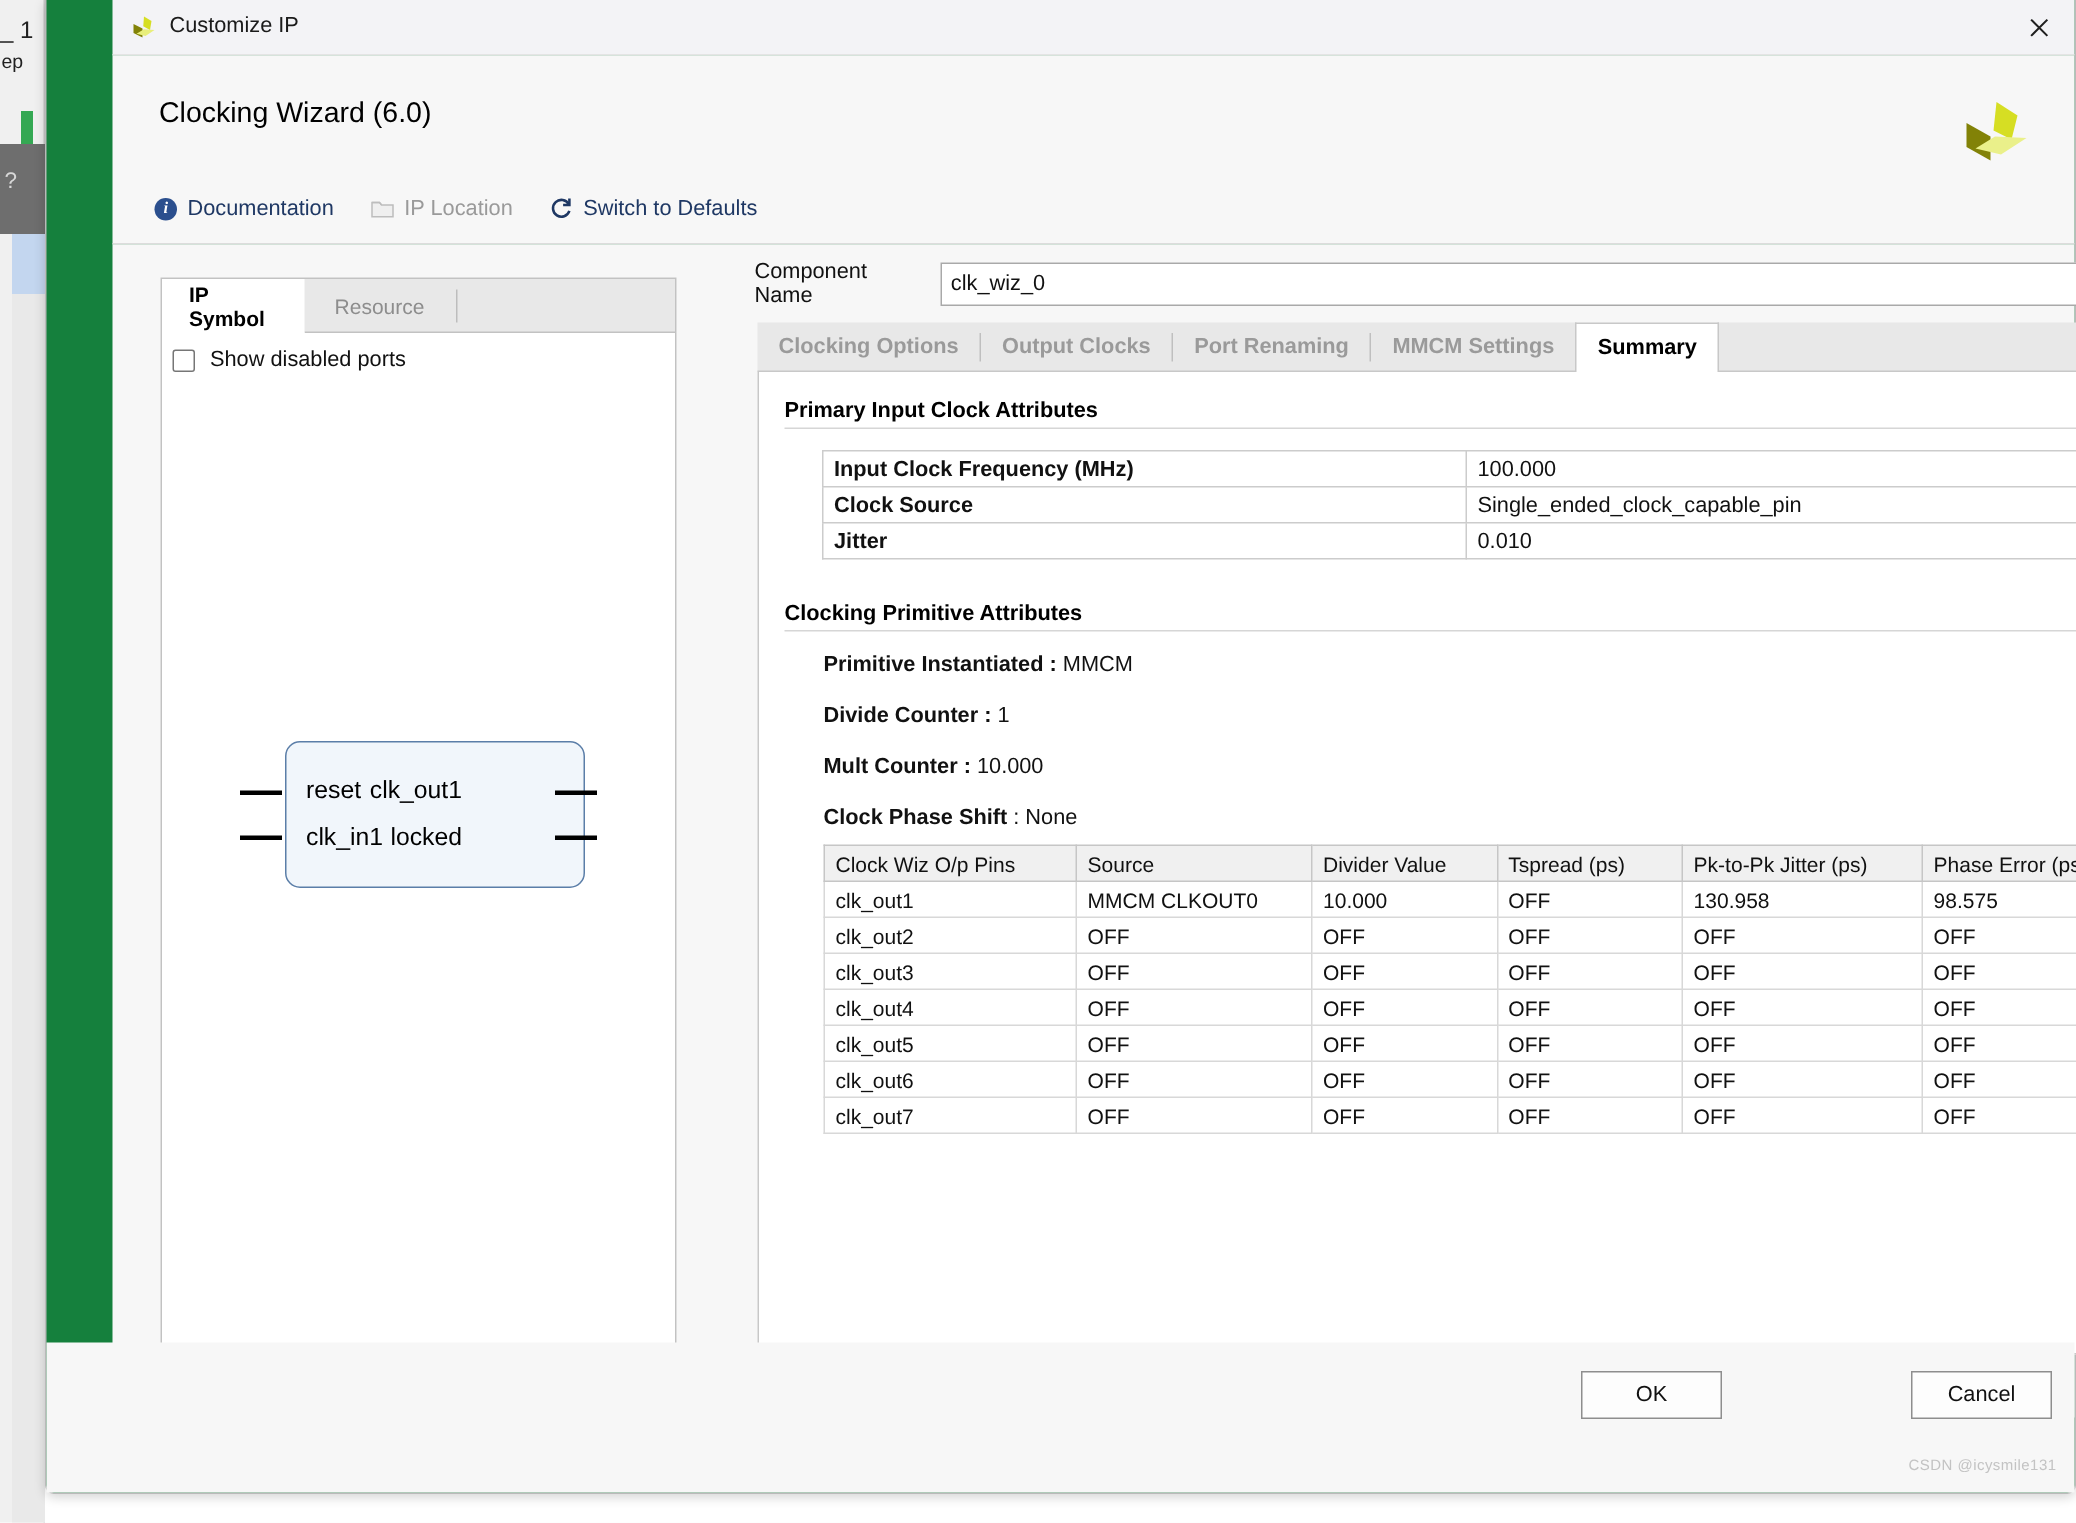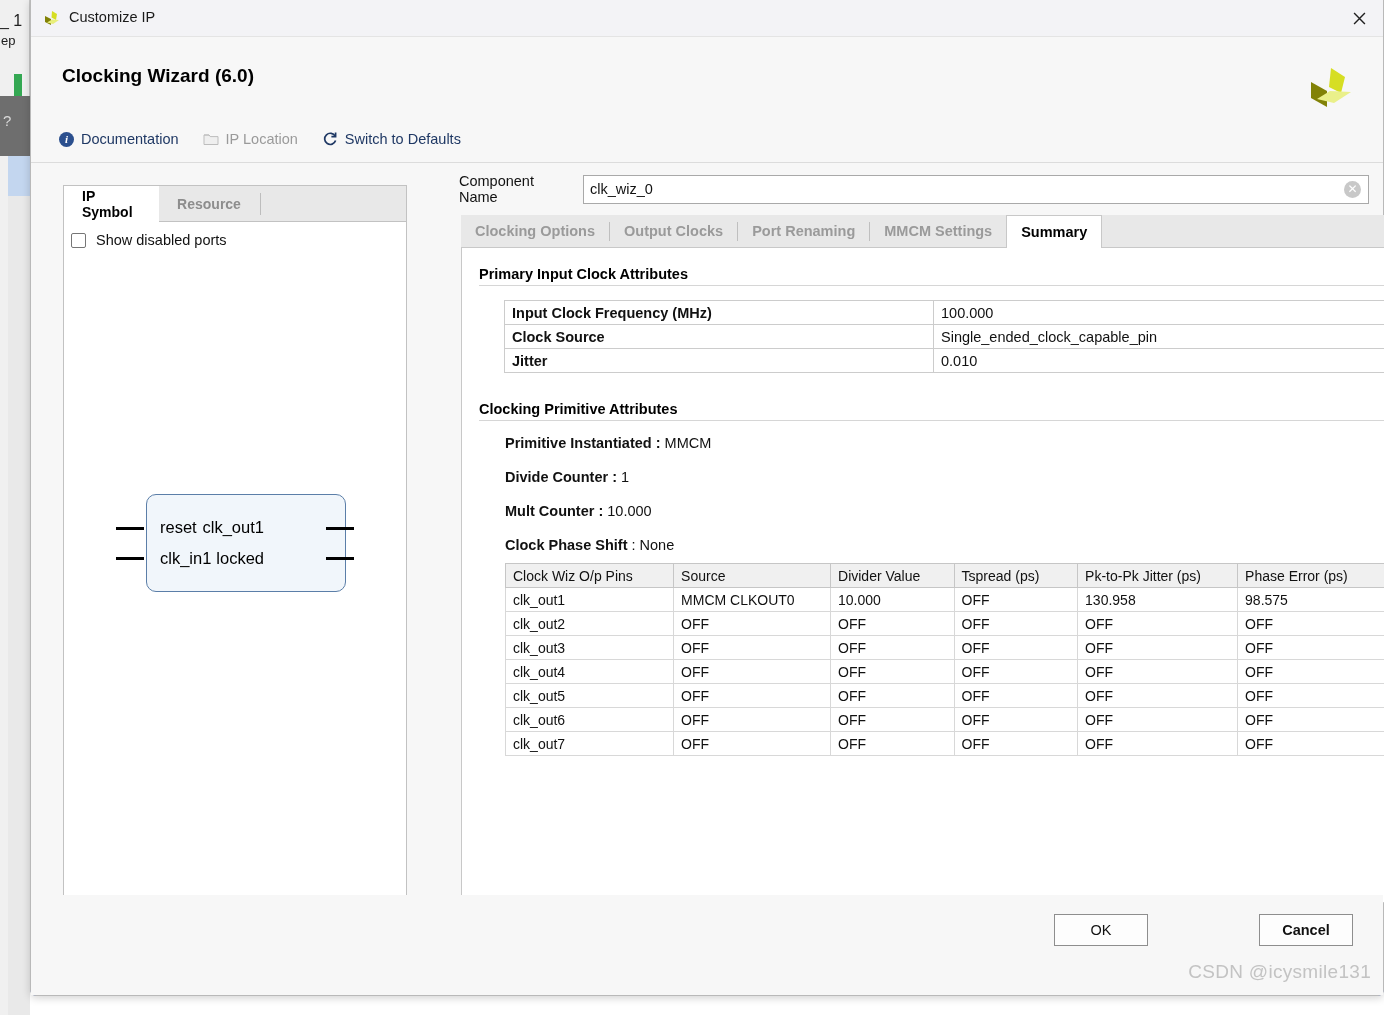--- a/index.html
+++ b/index.html
@@ -46,25 +46,26 @@
   }
   .bg-lower {
     position: absolute; left: 8px; top: 196px; width: 22px; height: 819px;
     background: #e9e9e9;
   }
 
   
   #dialog {
     position: absolute; left: 30px; top: 0px;
     width: 1354px; height: 996px;
-    background: #1d4ed8;
+    background: #15803d;
     border: 1px solid #b9b9b9;
     border-top: none;
     border-radius: 0 0 6px 6px;
     box-shadow: 0 2px 8px rgba(0,0,0,.18);
+    padding-left: 44px;
   }
 
   .titlebar {
     position: relative; height: 37px;
     background: #f3f3f6;
     border-bottom: 1px solid #e4e4e4;
     border-radius: 0 0 0 0;
   }
   .title-logo {
     position: absolute; left: 12px; top: 9px; width: 20px; height: 20px;
@@ -80,21 +81,21 @@
   }
   .close-btn svg { width: 13px; height: 13px; }
 
   .header {
     position: relative; height: 126px;
     background: #f7f7f7;
     border-bottom: 1px solid #dcdcdc;
   }
   .wiz-title {
     position: absolute; left: 31px; top: 28px;
-    font-size: 19px; font-weight: bold; color: #000;
+    font-size: 19px; font-weight: normal; color: #000;
   }
   .brand-logo {
     position: absolute; right: 24px; top: 25px; width: 54px; height: 54px;
   }
   .toolbar {
     position: absolute; left: 28px; top: 94px;
     display: flex; align-items: center; gap: 0px;
   }
   .tb-item {
     display: flex; align-items: center; gap: 7px;
@@ -131,21 +132,21 @@
   }
   .lp-tab {
     position: absolute; top: 0; height: 36px;
     display: flex; align-items: center; justify-content: center;
     font-size: 14px; padding: 0 18px; cursor: pointer;
   }
   .lp-tab.active {
     background: #fff; color: #000; font-weight: bold;
     border-bottom: 1px solid #fff;
   }
-  .lp-tab.inactive { color: #8d8d8d; font-weight: bold; }
+  .lp-tab.inactive { color: #8d8d8d; font-weight: normal; }
   .lp-tab-sep {
     position: absolute; top: 7px; height: 22px; width: 1px; background: #bdbdbd;
   }
   .chk-row {
     position: absolute; left: 7px; top: 46px;
     display: flex; align-items: center; gap: 10px; cursor: pointer;
   }
   .chkbox {
     width: 15px; height: 15px; border: 1px solid #767676;
     border-radius: 2px; background: #fff;
@@ -276,24 +277,24 @@
   }
   .btn {
     position: absolute; top: 19px;
     width: 94px; height: 32px;
     border: 1px solid #8e8e8e; background: #fdfdfd;
     font-size: 14.5px; color: #111;
     font-family: "Liberation Sans", sans-serif;
     cursor: pointer;
   }
   #ok-btn  { right: 235px; }
-  #cancel-btn { right: 30px; font-weight: bold; }
+  #cancel-btn { right: 15px; }
   .watermark {
     position: absolute; right: 12px; bottom: 12px;
-    font-size: 19px; color: #c3c3c3;
+    font-size: 10px; color: #c3c3c3;
     letter-spacing: .3px;
   }
 </style>
 </head>
 <body>
 
 <div id="backdrop">
   <div class="bg-panel">
     <div class="bg-text2">_ 1</div>
     <div class="bg-text">ep</div>

